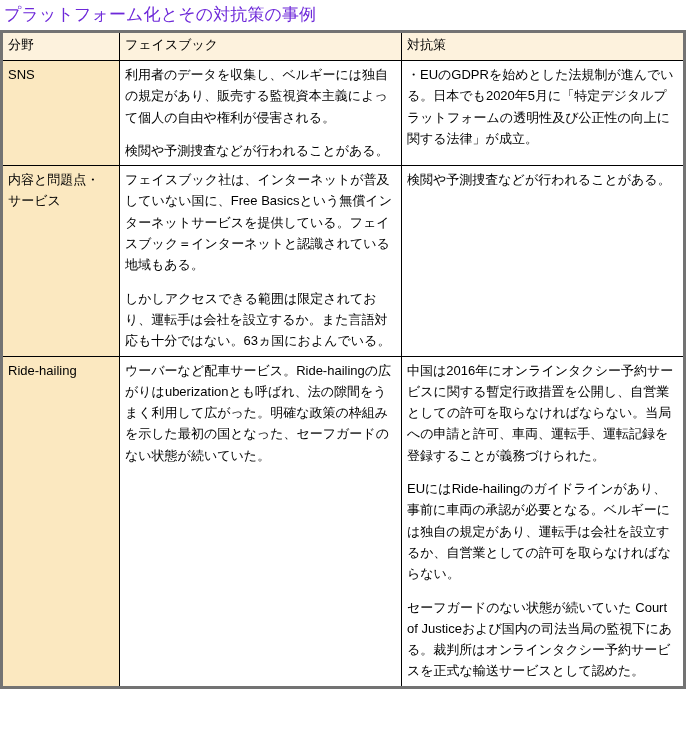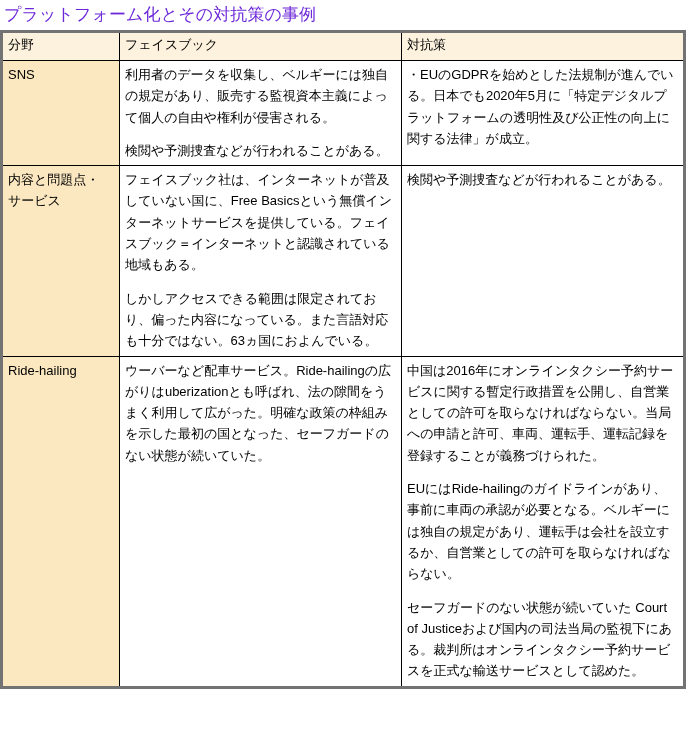--- a/index.html
+++ b/index.html
@@ -120,21 +120,21 @@
         </td>
         <td class="body-cell">
           <span class="cell-text">・EUのGDPRを始めとした法規制が進んでいる。日本でも2020年5月に「特定デジタルプラットフォームの透明性及び公正性の向上に関する法律」が成立。</span>
         </td>
       </tr>
 
       <tr>
         <td class="field-cell">内容と問題点・サービス</td>
         <td class="body-cell">
           <span class="cell-text">フェイスブック社は、インターネットが普及していない国に、Free Basicsという無償インターネットサービスを提供している。フェイスブック＝インターネットと認識されている地域もある。</span>
-          <span class="cell-text">しかしアクセスできる範囲は限定されており、偏った内容になっている。また言語対応も十分ではない。63ヵ国におよんでいる。</span>
+          <span class="cell-text">しかしアクセスできる範囲は限定されており、運転手は会社を設立するか。また言語対応も十分ではない。63ヵ国におよんでいる。</span>
         </td>
         <td class="body-cell">
           <span class="cell-text">検閲や予測捜査などが行われることがある。</span>
         </td>
       </tr>
 
       <tr>
         <td class="field-cell">Ride-hailing</td>
         <td class="body-cell">
           <span class="cell-text">ウーバーなど配車サービス。Ride-hailingの広がりはuberizationとも呼ばれ、法の隙間をうまく利用して広がった。明確な政策の枠組みを示した最初の国となった、セーフガードのない状態が続いていた。</span>

